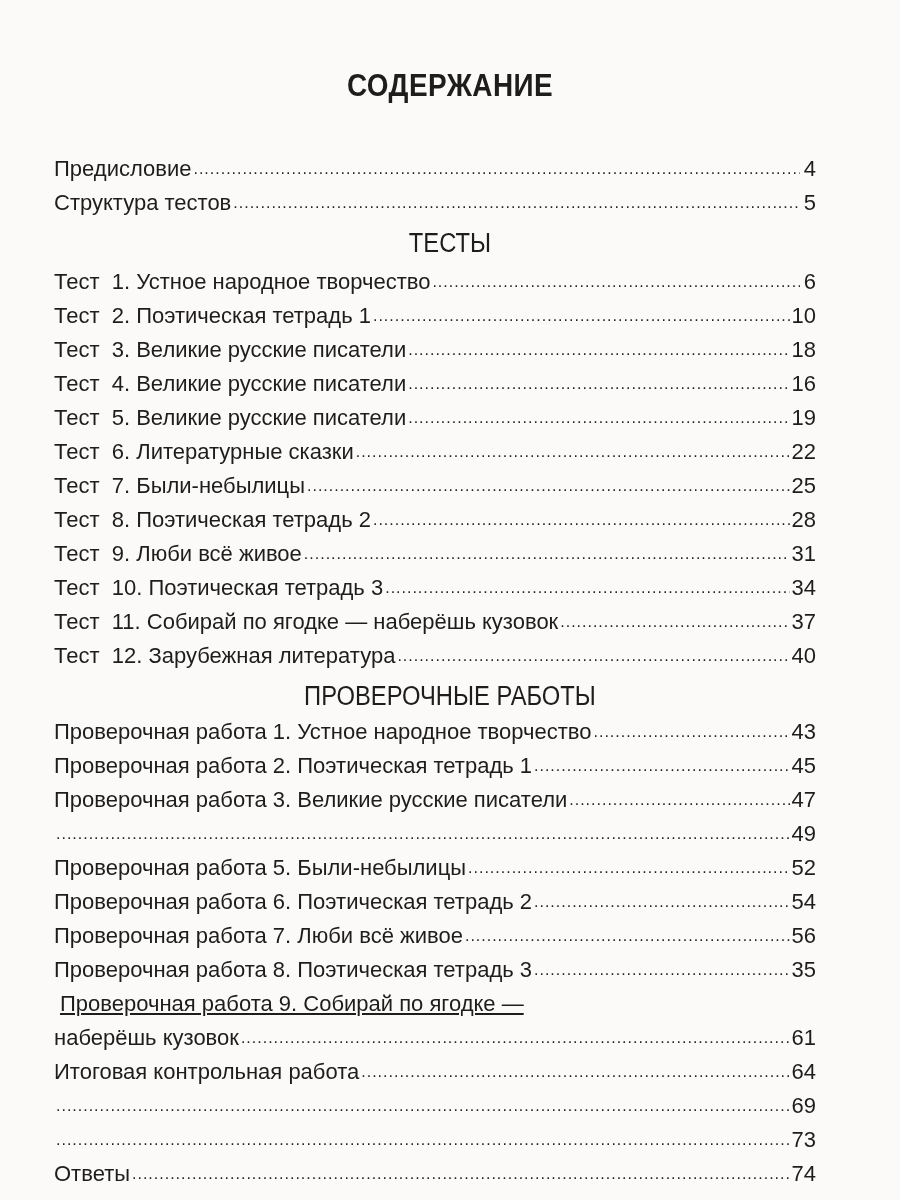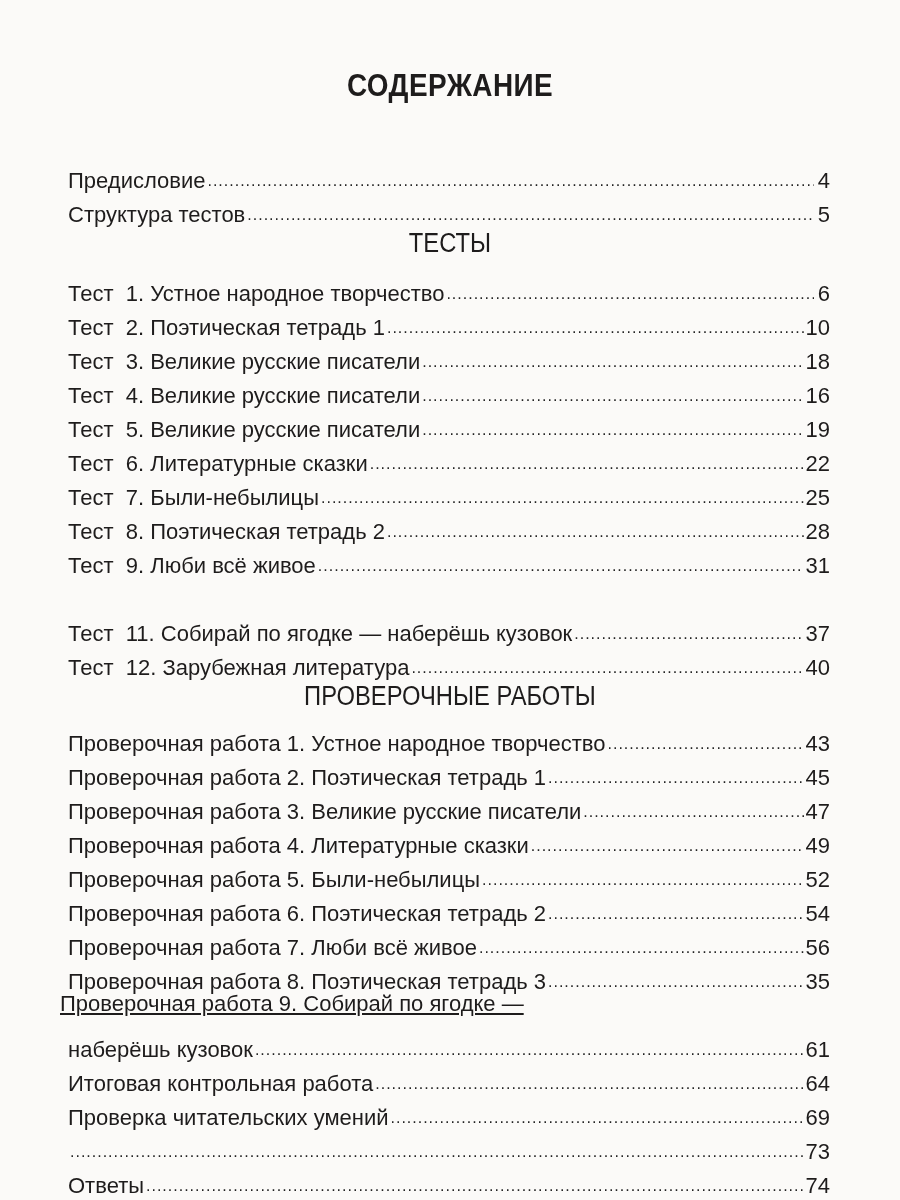--- a/index.html
+++ b/index.html
@@ -14,22 +14,22 @@
     .title {
       position: absolute; left: 0; width: 900px; top: 68px;
       text-align: center; font-size: 31px; font-weight: bold; letter-spacing: 0.5px;
       transform: scaleX(0.9);
     }
     .section-heading {
       position: absolute; left: 0; width: 900px; text-align: center;
       font-size: 27px; font-weight: normal; transform: scaleX(0.88);
     }
     .toc-row {
-      position: absolute; left: 68px; width: 762px; height: 34px;
-      display: flex; align-items: center; font-size: 22px; line-height: 34px; margin-top: 12px;
+      position: absolute; left: 54px; width: 762px; height: 34px;
+      display: flex; align-items: center; font-size: 22px; line-height: 34px;
     }
     .toc-row .label { white-space: pre; transform-origin: left; }
     .toc-row .dots {
       flex: 1; overflow: hidden; white-space: nowrap; margin: 0 2px;
       font-size: 16px; letter-spacing: 1px; color: #222;
     }
     .toc-row .dots::before {
       content: "................................................................................................................................................................................................................";
     }
     .toc-row .page-num { text-align: right; min-width: 14px; }
@@ -95,20 +95,25 @@
   <div class="toc-row" style="top:503px">
       <span class="label">Тест  8. Поэтическая тетрадь 2</span>
       <span class="dots"></span>
       <span class="page-num">28</span>
     </div>
   <div class="toc-row" style="top:537px">
       <span class="label">Тест  9. Люби всё живое</span>
       <span class="dots"></span>
       <span class="page-num">31</span>
     </div>
+  <div class="toc-row" style="top:571px">
+      <span class="label">Тест  10. Поэтическая тетрадь 3</span>
+      <span class="dots"></span>
+      <span class="page-num">34</span>
+    </div>
   <div class="toc-row" style="top:605px">
       <span class="label">Тест  11. Собирай по ягодке — наберёшь кузовок</span>
       <span class="dots"></span>
       <span class="page-num">37</span>
     </div>
   <div class="toc-row" style="top:639px">
       <span class="label">Тест  12. Зарубежная литература</span>
       <span class="dots"></span>
       <span class="page-num">40</span>
     </div>
@@ -124,21 +129,20 @@
       <span class="label">Проверочная работа 2. Поэтическая тетрадь 1</span>
       <span class="dots"></span>
       <span class="page-num">45</span>
     </div>
   <div class="toc-row" style="top:783px">
       <span class="label">Проверочная работа 3. Великие русские писатели</span>
       <span class="dots"></span>
       <span class="page-num">47</span>
     </div>
   <div class="toc-row" style="top:817px">
-      <span class="label">Проверочная работа 4. Литературные сказки</span>
       <span class="dots"></span>
       <span class="page-num">49</span>
     </div>
   <div class="toc-row" style="top:851px">
       <span class="label">Проверочная работа 5. Были-небылицы</span>
       <span class="dots"></span>
       <span class="page-num">52</span>
     </div>
   <div class="toc-row" style="top:885px">
       <span class="label">Проверочная работа 6. Поэтическая тетрадь 2</span>
@@ -162,21 +166,20 @@
       <span class="dots"></span>
       <span class="page-num">61</span>
     </div>
 
   <div class="toc-row" style="top:1055px">
       <span class="label">Итоговая контрольная работа</span>
       <span class="dots"></span>
       <span class="page-num">64</span>
     </div>
   <div class="toc-row" style="top:1089px">
-      <span class="label">Проверка читательских умений</span>
       <span class="dots"></span>
       <span class="page-num">69</span>
     </div>
   <div class="toc-row" style="top:1123px">
       <span class="dots"></span>
       <span class="page-num">73</span>
     </div>
   <div class="toc-row" style="top:1157px">
       <span class="label">Ответы</span>
       <span class="dots"></span>

